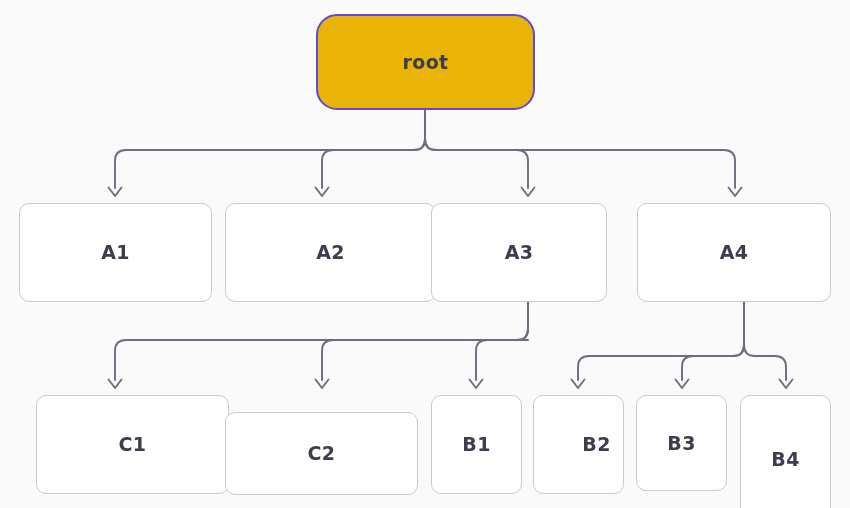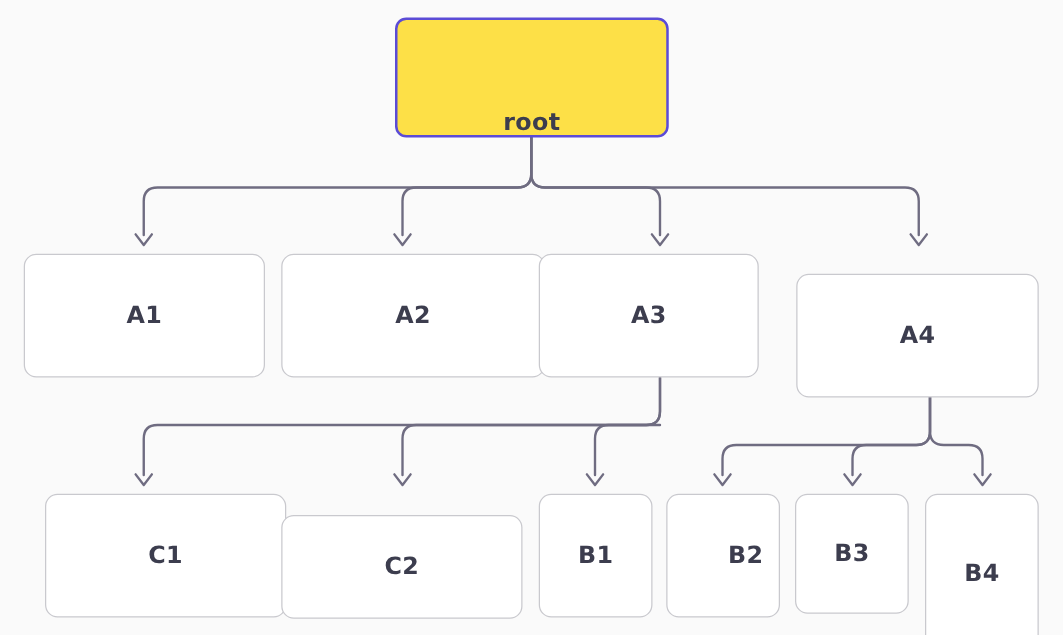--- a/index.html
+++ b/index.html
@@ -37,25 +37,24 @@
     background: #ffffff;
     border: 1.6px solid #c9c9ce;
     border-radius: 10px;
     color: #3c3d4e;
     font-size: 19px;
     font-weight: bold;
     letter-spacing: 0.3px;
     user-select: none;
   }
   .node.root-node {
-    background: #fde047;
+    background: #eab308;
     border: 2.2px solid #5b4bd6;
-    border-radius: 9px;
+    border-radius: 21px;
     color: #3c3d4e;
-    align-items: flex-end;
   }
   .node-label {
     pointer-events: none;
     line-height: 1;
   }
 </style>
 </head>
 <body>
 
 <div id="diagram-root">
@@ -93,21 +92,21 @@
       </div>
       <div class="node" style="left: 19px; top: 203px; width: 193px; height: 99px;">
         <span class="node-label">A1</span>
       </div>
       <div class="node" style="left: 225px; top: 203px; width: 211px; height: 99px;">
         <span class="node-label">A2</span>
       </div>
       <div class="node" style="left: 431px; top: 203px; width: 176px; height: 99px;">
         <span class="node-label">A3</span>
       </div>
-      <div class="node" style="left: 637px; top: 203px; width: 194px; height: 99px; margin-top: 16px;">
+      <div class="node" style="left: 637px; top: 203px; width: 194px; height: 99px;">
         <span class="node-label">A4</span>
       </div>
       <div class="node" style="left: 36px; top: 395px; width: 193px; height: 99px;">
         <span class="node-label">C1</span>
       </div>
       <div class="node" style="left: 225px; top: 412px; width: 193px; height: 83px;">
         <span class="node-label">C2</span>
       </div>
       <div class="node" style="left: 431px; top: 395px; width: 91px; height: 99px;">
         <span class="node-label">B1</span>

